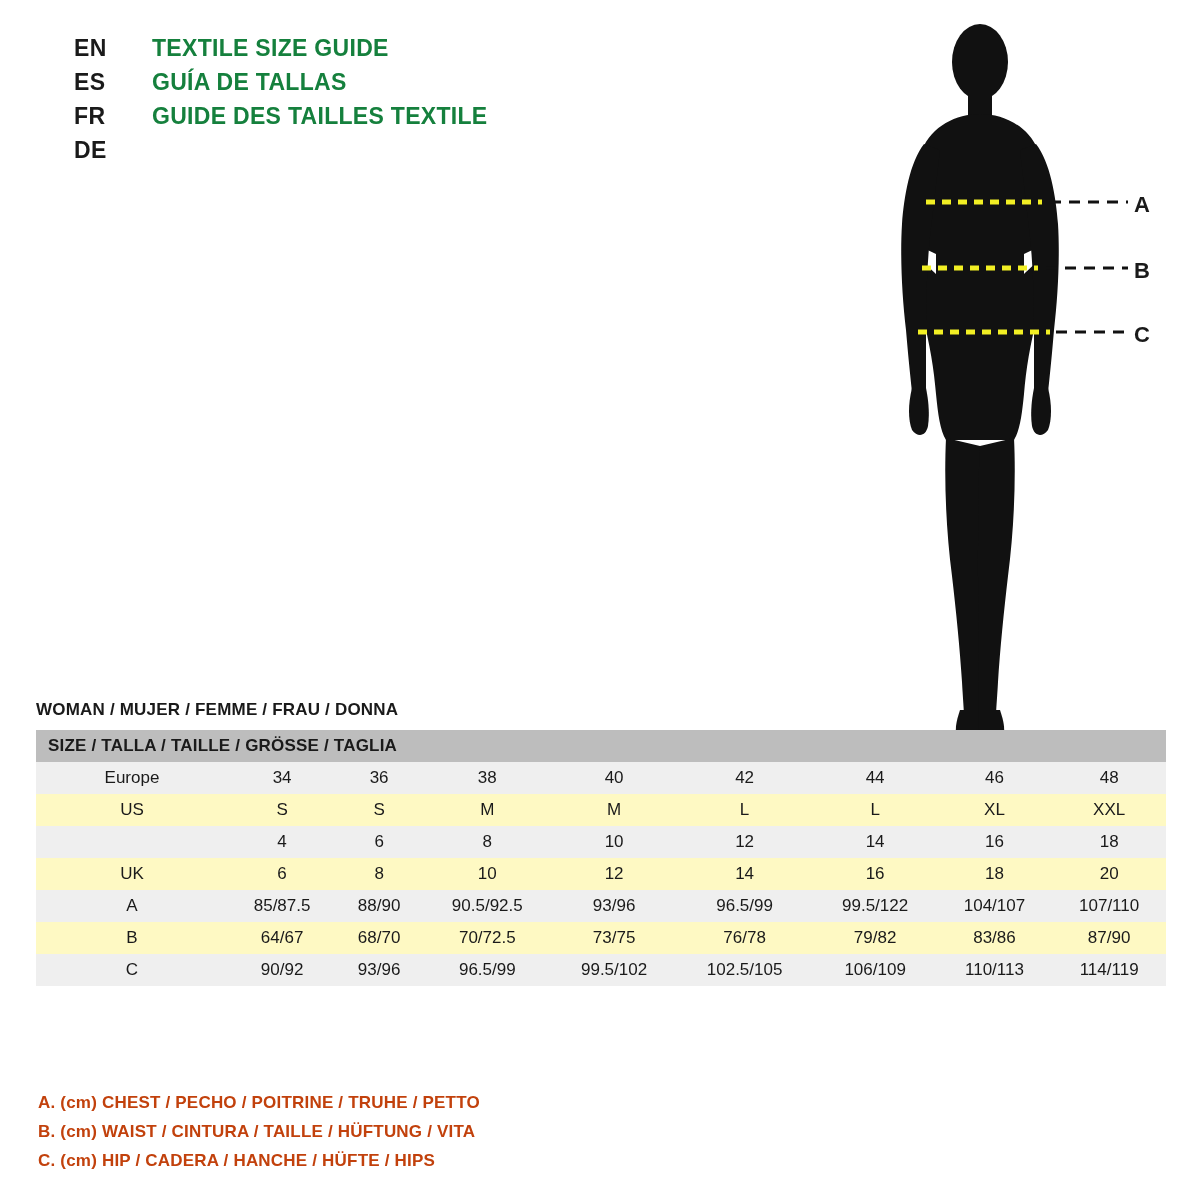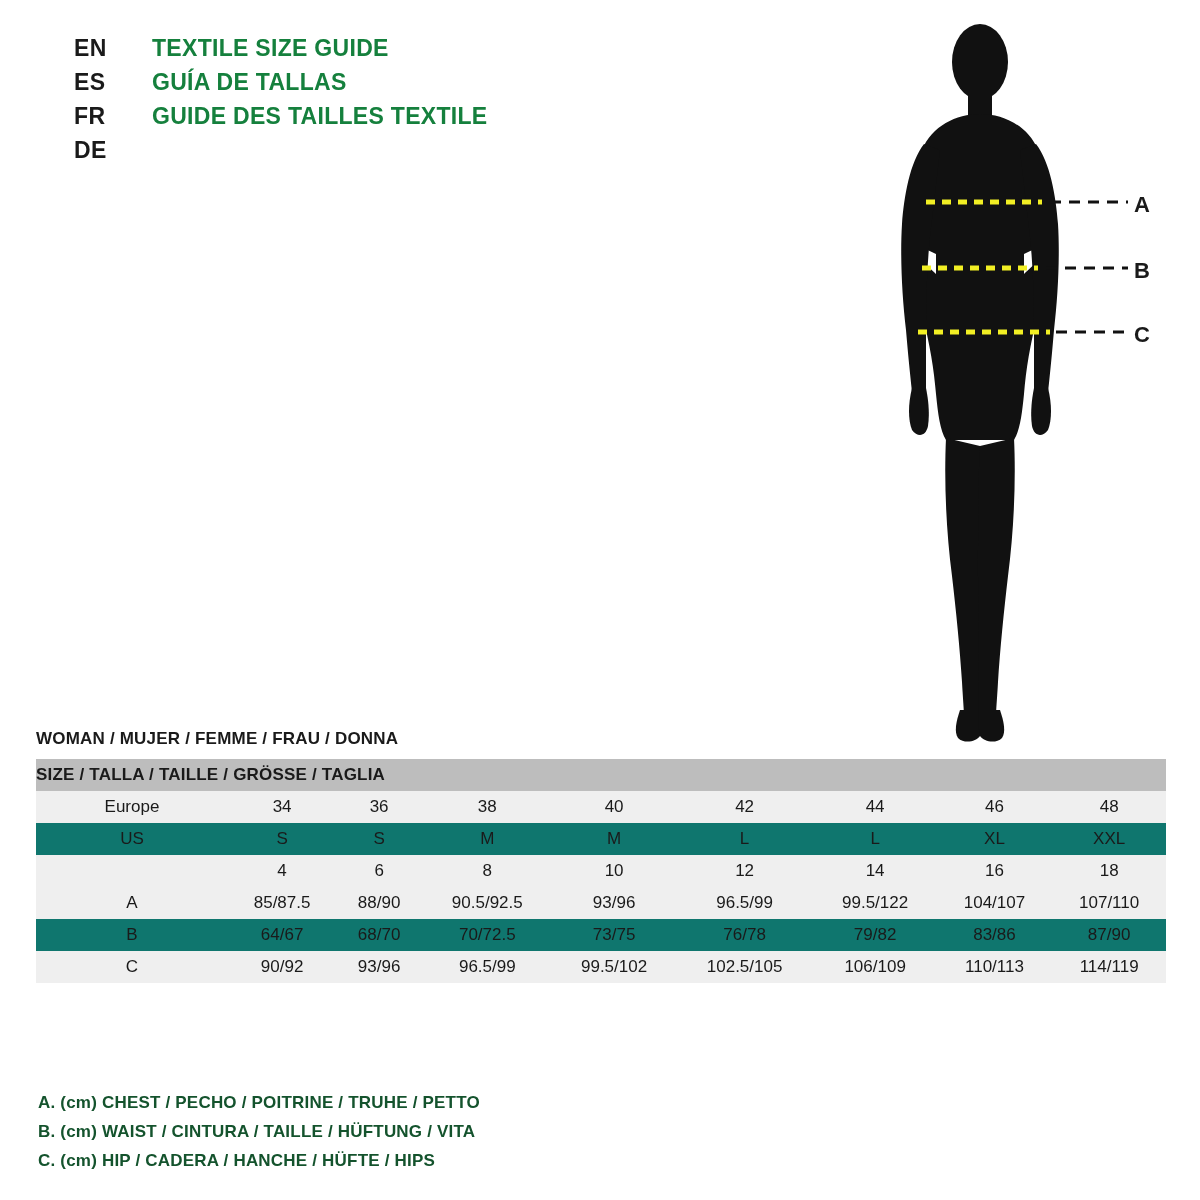--- a/index.html
+++ b/index.html
@@ -58,21 +58,21 @@
     position: absolute;
     font-size: 22px;
     font-weight: bold;
     color: #1a1a1a;
   }
 
   
   #table-section {
     position: absolute;
     left: 36px;
-    top: 729px;
+    top: 700px;
     width: 1084px;
   }
   #gender-label {
     font-size: 17px;
     font-weight: bold;
     letter-spacing: .2px;
     margin-bottom: 10px;
     color: #1a1a1a;
   }
   table.size-table {
@@ -85,44 +85,44 @@
     padding: 0 6px;
     text-align: center;
     font-weight: normal;
     color: #1a1a1a;
   }
   table.size-table th.hdr {
     background: #bdbdbd;
     text-align: left;
     font-weight: bold;
     letter-spacing: .2px;
-    padding-left: 0;
+    padding-left: 12px;
     font-size: 17px;
   }
   td.rowlabel, th.rowlabel {
     text-align: center;
     padding-left: 8px;
     width: 180px;
   }
   tr.zebra-light td { background: #efefef; }
-  tr.zebra-dark td { background: #0f766e; }
+  tr.zebra-dark td { background: #fef9c3; }
 
   
   #legend {
     position: absolute;
     left: 38px;
     top: 1088px;
     width: 700px;
   }
   .legend-line {
     font-size: 17px;
     font-weight: bold;
     letter-spacing: .2px;
     line-height: 29px;
-    color: #14532d;
+    color: #c2410c;
     white-space: nowrap;
   }
 </style>
 </head>
 <body>
 
 <div id="title-block">
   <div class="title-row">
     <div class="title-lang">EN</div>
     <div class="title-text">TEXTILE SIZE GUIDE</div>
@@ -256,20 +256,31 @@
         <td class="rowlabel"></td>
         <td>4</td>
         <td>6</td>
         <td>8</td>
         <td>10</td>
         <td>12</td>
         <td>14</td>
         <td>16</td>
         <td>18</td>
       </tr>
+      <tr class="zebra-dark">
+        <td class="rowlabel">UK</td>
+        <td>6</td>
+        <td>8</td>
+        <td>10</td>
+        <td>12</td>
+        <td>14</td>
+        <td>16</td>
+        <td>18</td>
+        <td>20</td>
+      </tr>
       <tr class="zebra-light">
         <td class="rowlabel">A</td>
         <td>85/87.5</td>
         <td>88/90</td>
         <td>90.5/92.5</td>
         <td>93/96</td>
         <td>96.5/99</td>
         <td>99.5/122</td>
         <td>104/107</td>
         <td>107/110</td>

